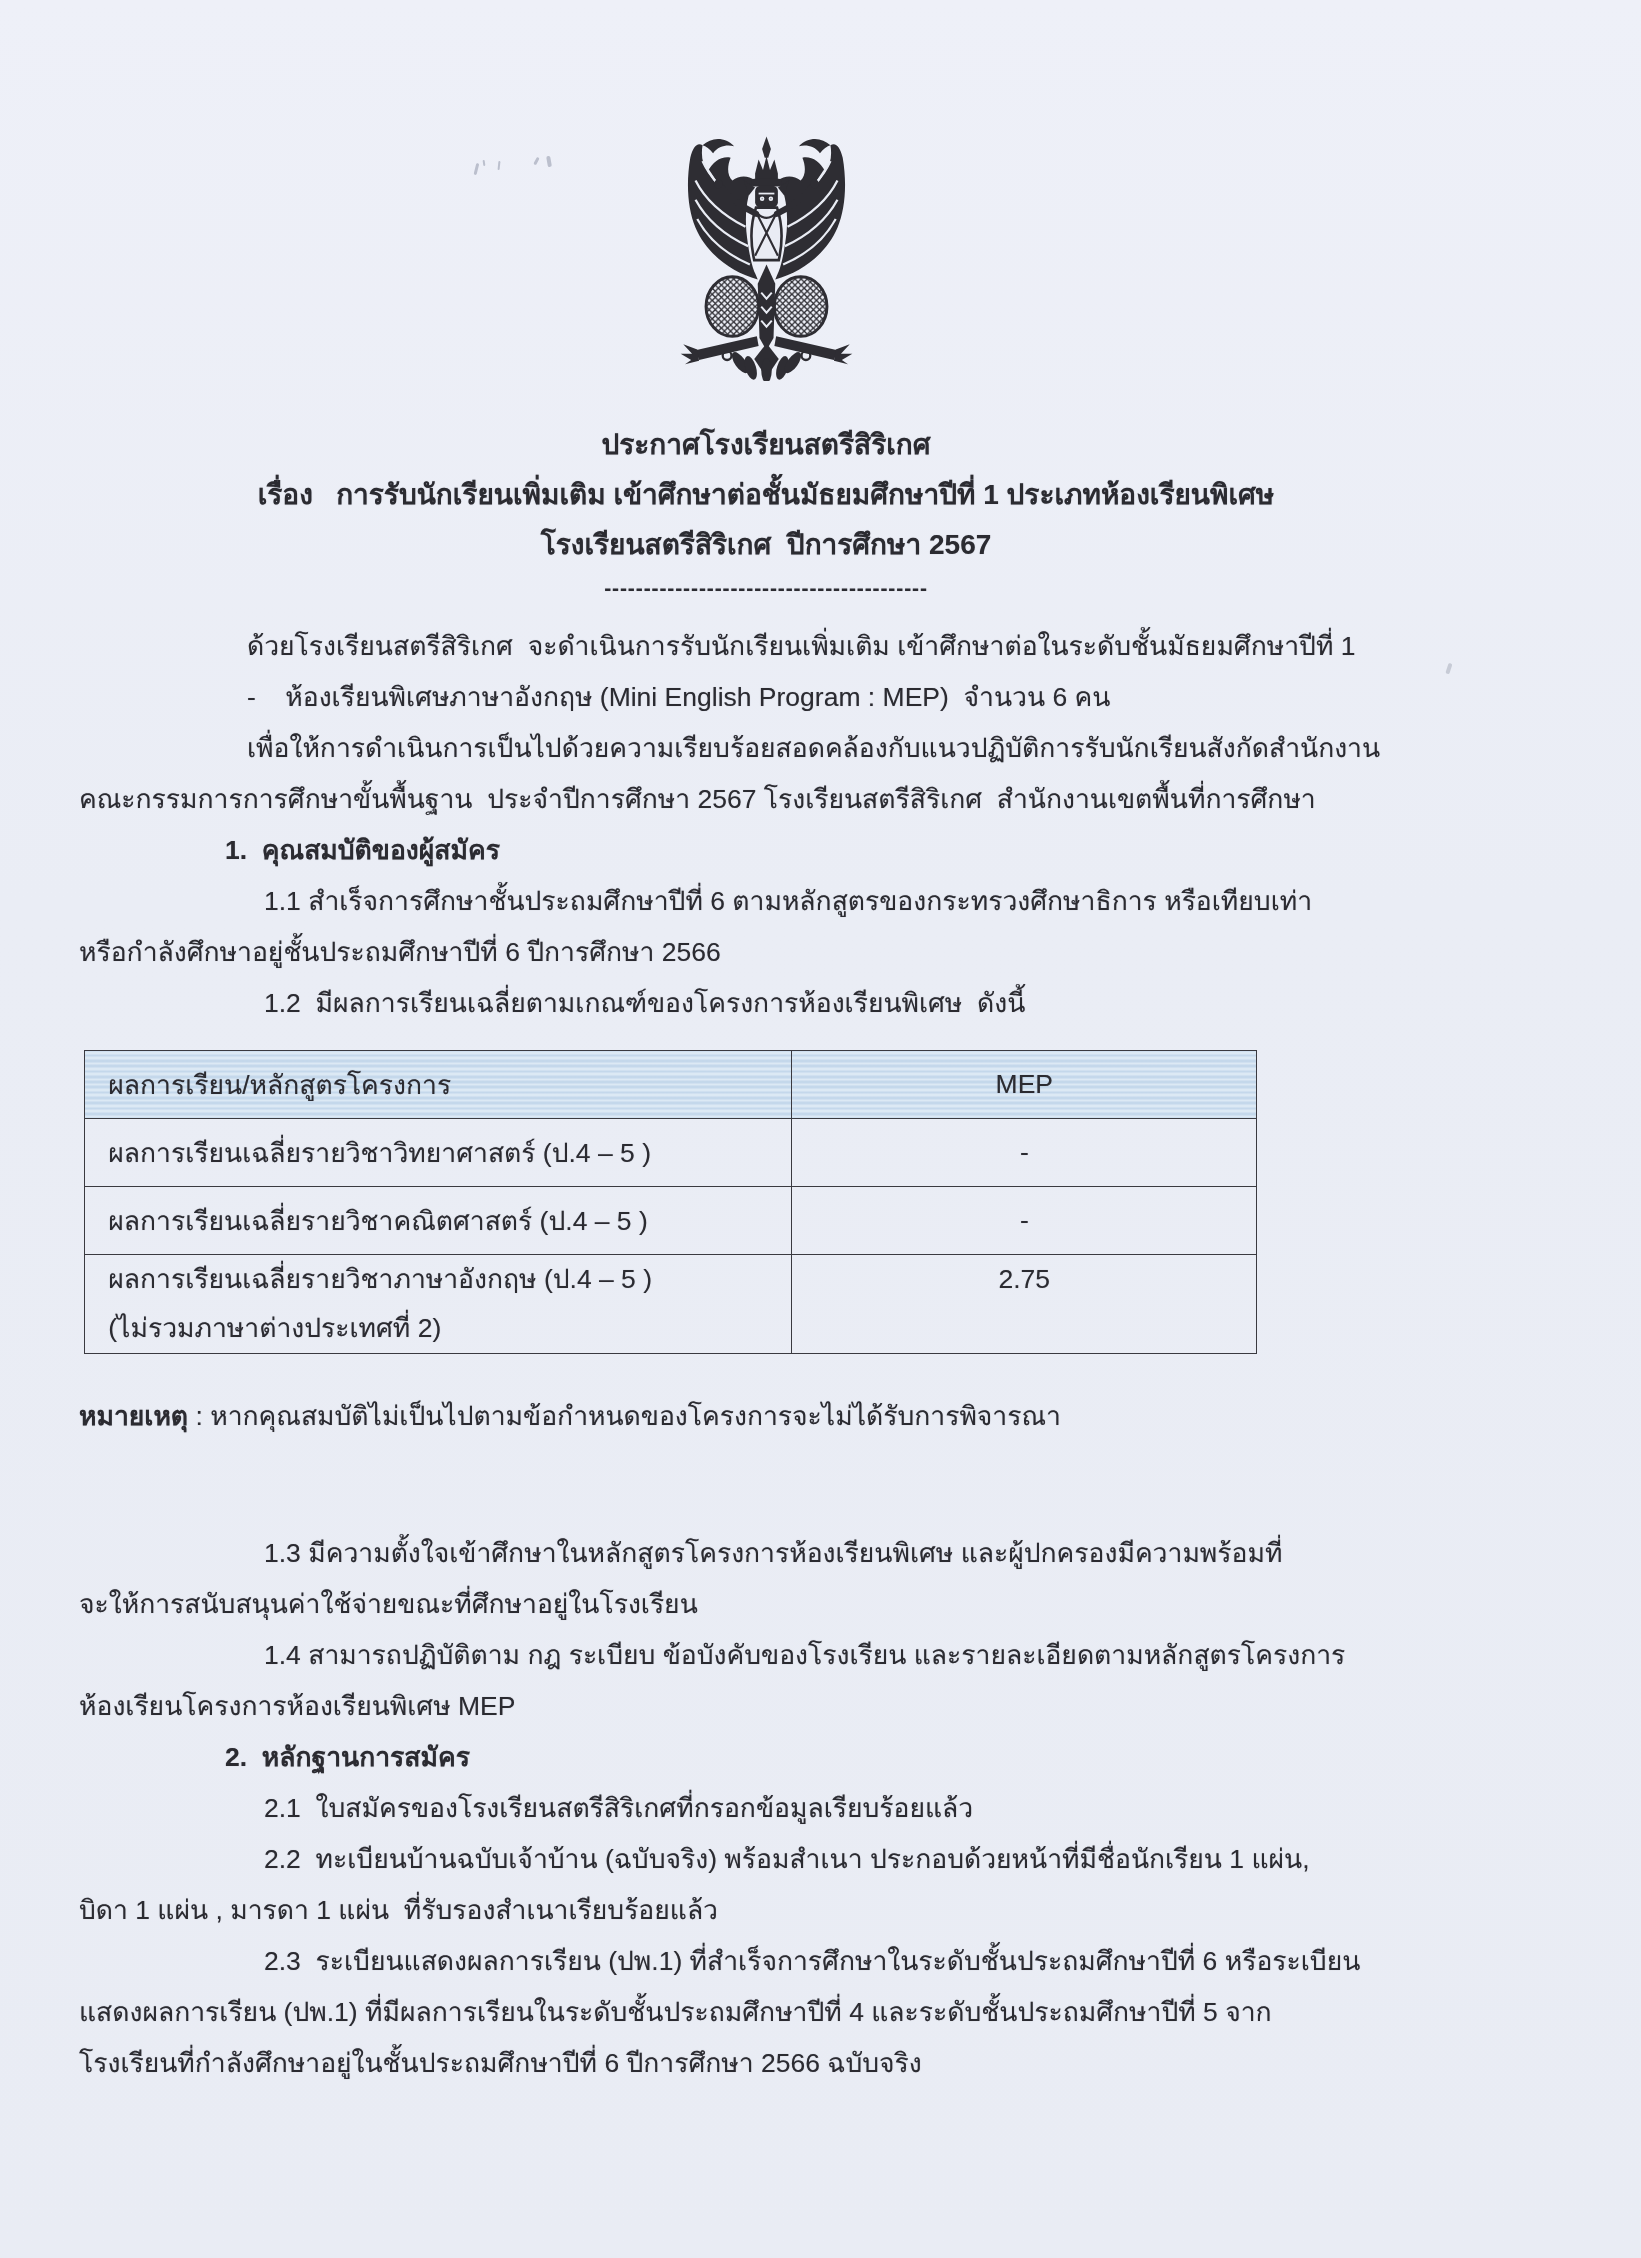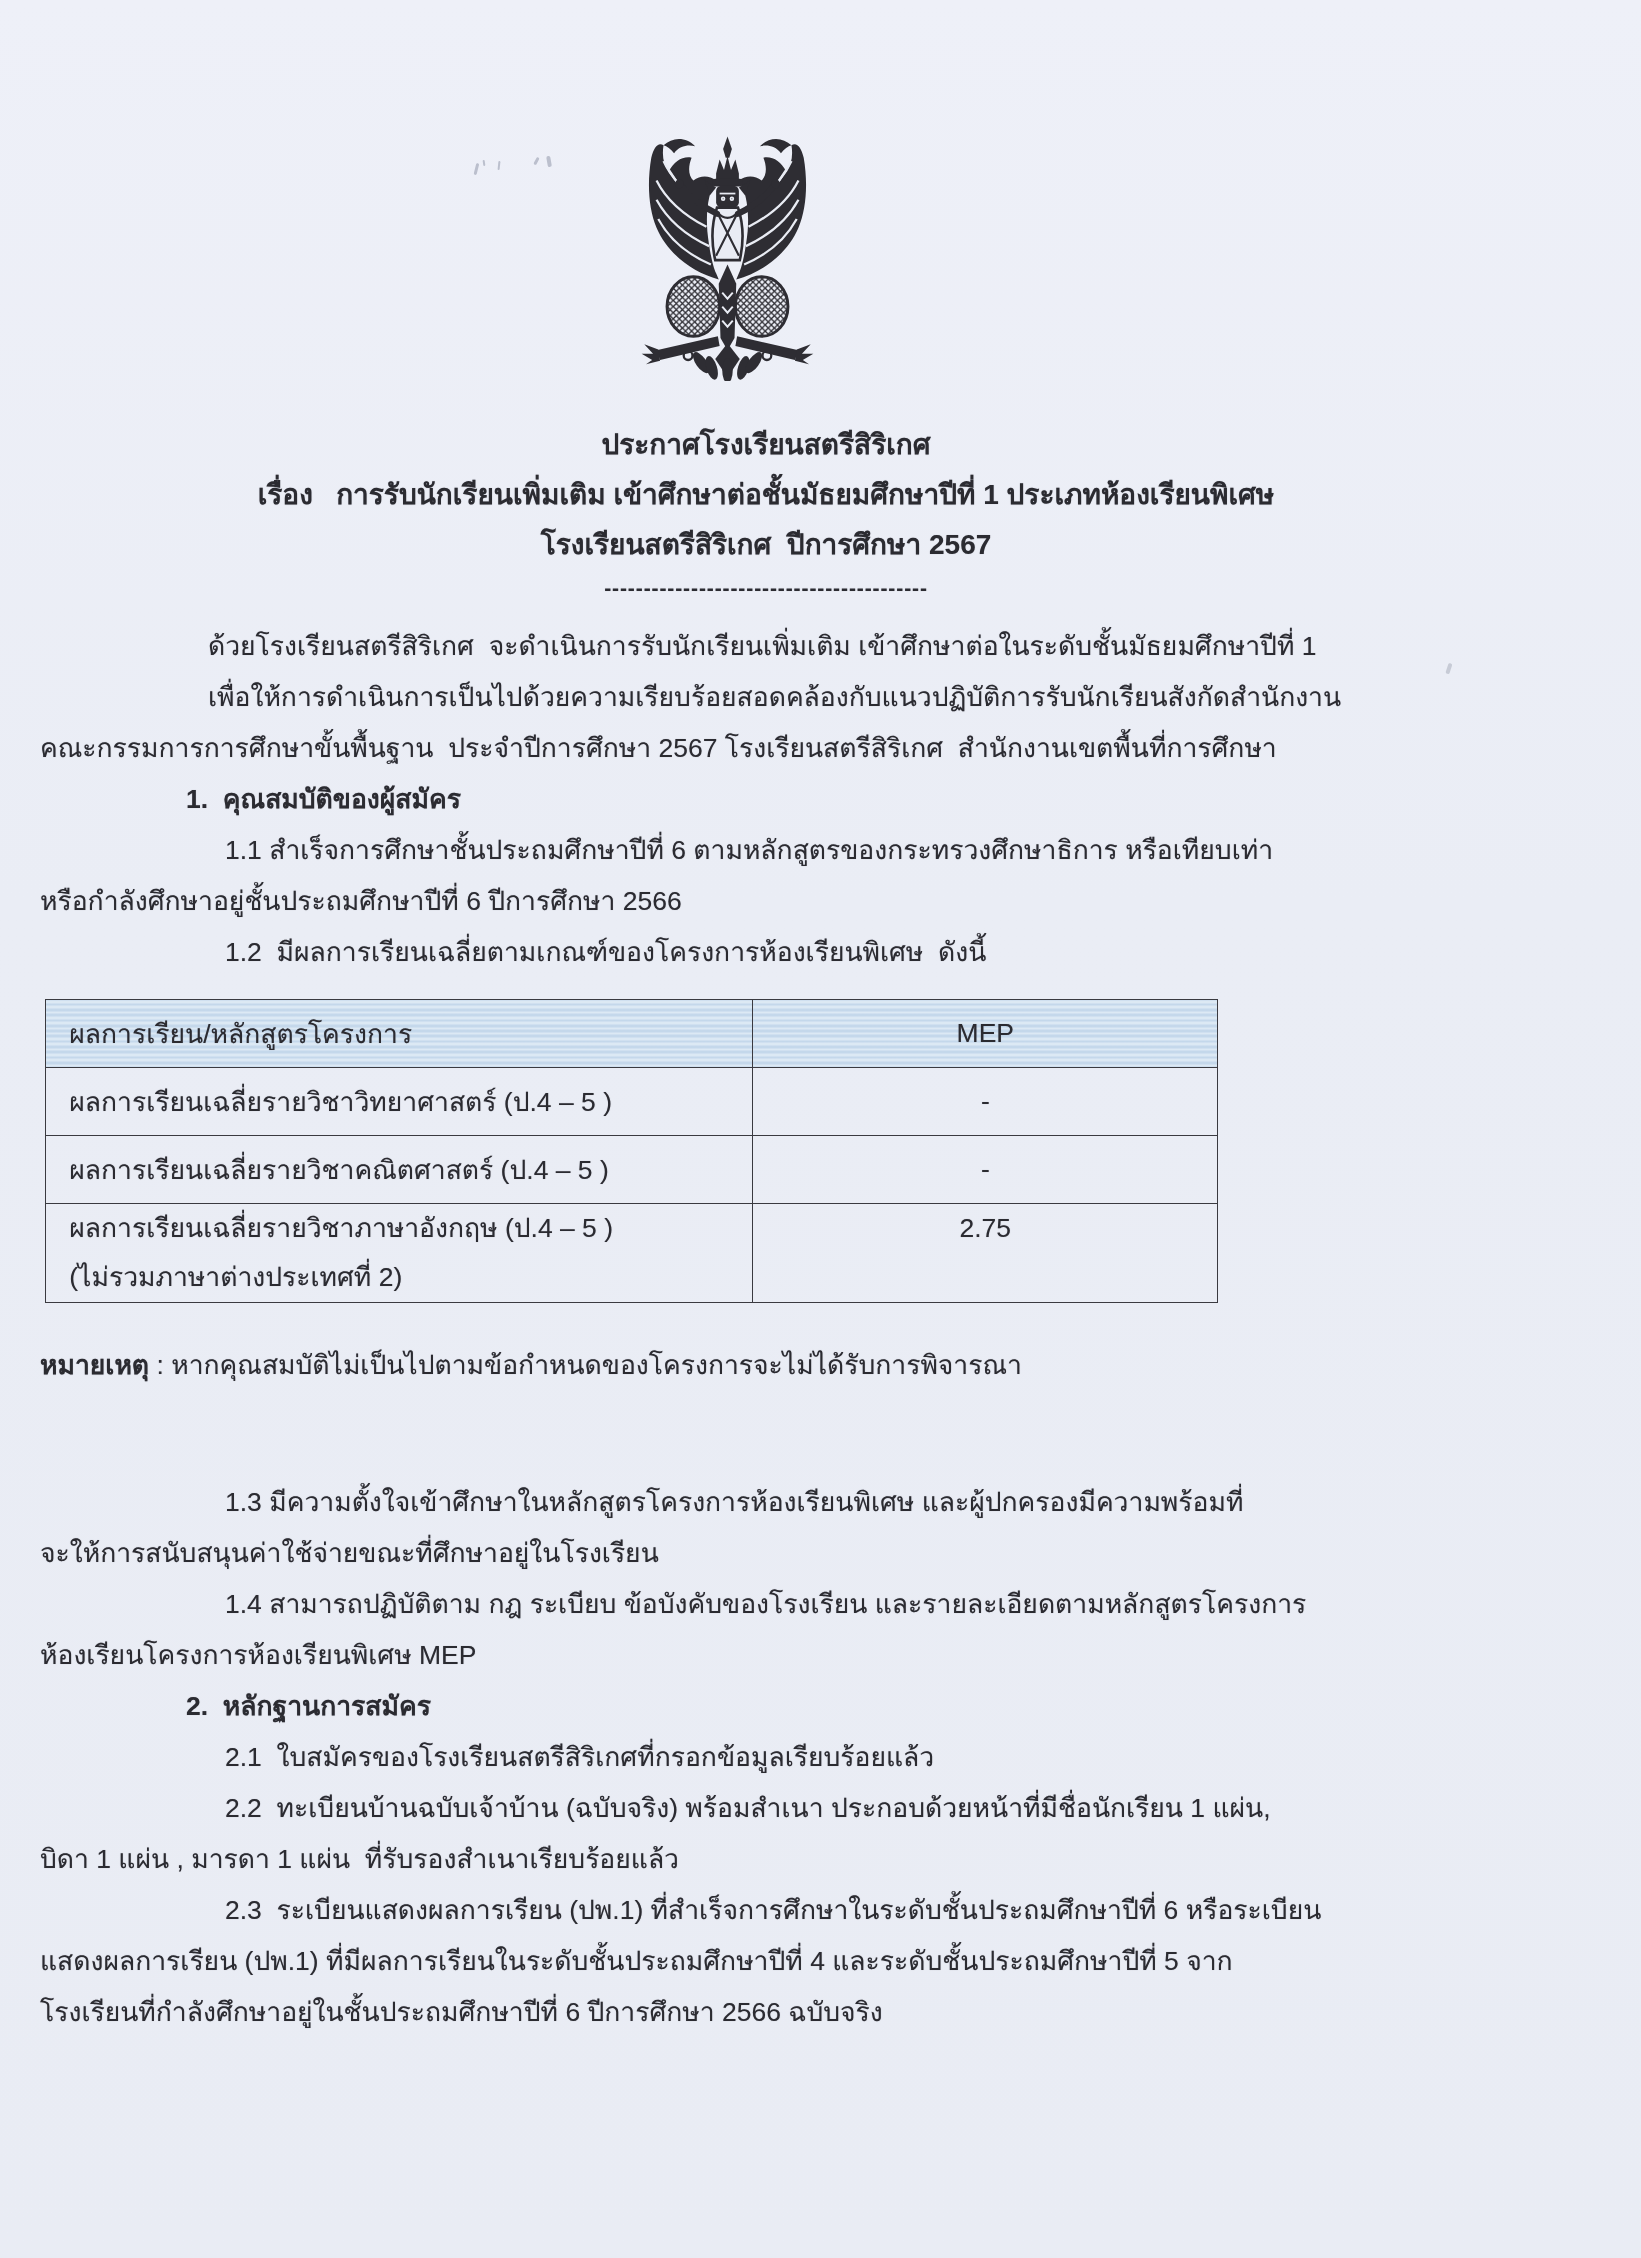--- a/index.html
+++ b/index.html
@@ -3,21 +3,21 @@
 <meta charset="utf-8">
 <style>
   html,body{margin:0;padding:0;}
   body{
     width:1642px;height:2258px;
     background:linear-gradient(180deg,#eef0f8 0%,#eaedf5 40%,#e9ecf4 100%);
     font-family:"Liberation Sans","DejaVu Sans",sans-serif;
     color:#2a2a30;
     overflow:hidden;
   }
-  .page{position:relative;width:1642px;height:2218px;padding:134px 40px 0;box-sizing:border-box;}
+  .page{position:relative;width:1642px;height:2218px;padding:134px 79px 0;box-sizing:border-box;}
   
   .ink{color:#2b2b31;text-shadow:0 0 0.9px rgba(40,40,55,.35);}
 
   
   .emblem-row{position:relative;height:247px;}
   .emblem{position:absolute;left:578px;top:0;width:219px;height:247px;}
 
   
   .title-block{margin-top:39px;text-align:center;transform:translateX(-55px);}
   .title-line{white-space:pre;font-weight:bold;font-size:28px;line-height:50px;height:50px;}
@@ -154,20 +154,21 @@
 
   <div class="title-block">
     <div class="title-line">ประกาศโรงเรียนสตรีสิริเกศ</div>
     <div class="title-line">เรื่อง   การรับนักเรียนเพิ่มเติม เข้าศึกษาต่อชั้นมัธยมศึกษาปีที่ 1 ประเภทห้องเรียนพิเศษ</div>
     <div class="title-line">โรงเรียนสตรีสิริเกศ  ปีการศึกษา 2567</div>
     <div class="divider-line">-----------------------------------------</div>
   </div>
 
   <div class="bodytext">
     <div class="line ind-para">ด้วยโรงเรียนสตรีสิริเกศ  จะดำเนินการรับนักเรียนเพิ่มเติม เข้าศึกษาต่อในระดับชั้นมัธยมศึกษาปีที่ 1</div>
+    <div class="line ind-para">-    ห้องเรียนพิเศษภาษาอังกฤษ (Mini English Program : MEP)  จำนวน 6 คน</div>
     <div class="line ind-para">เพื่อให้การดำเนินการเป็นไปด้วยความเรียบร้อยสอดคล้องกับแนวปฏิบัติการรับนักเรียนสังกัดสำนักงาน</div>
     <div class="line">คณะกรรมการการศึกษาขั้นพื้นฐาน  ประจำปีการศึกษา 2567 โรงเรียนสตรีสิริเกศ  สำนักงานเขตพื้นที่การศึกษา</div>
 
     <div class="line ind-head bold">1.  คุณสมบัติของผู้สมัคร</div>
     <div class="line ind-item">1.1 สำเร็จการศึกษาชั้นประถมศึกษาปีที่ 6 ตามหลักสูตรของกระทรวงศึกษาธิการ หรือเทียบเท่า</div>
     <div class="line">หรือกำลังศึกษาอยู่ชั้นประถมศึกษาปีที่ 6 ปีการศึกษา 2566</div>
     <div class="line ind-item">1.2  มีผลการเรียนเฉลี่ยตามเกณฑ์ของโครงการห้องเรียนพิเศษ  ดังนี้</div>
 
     <table class="criteria">
       <thead>

